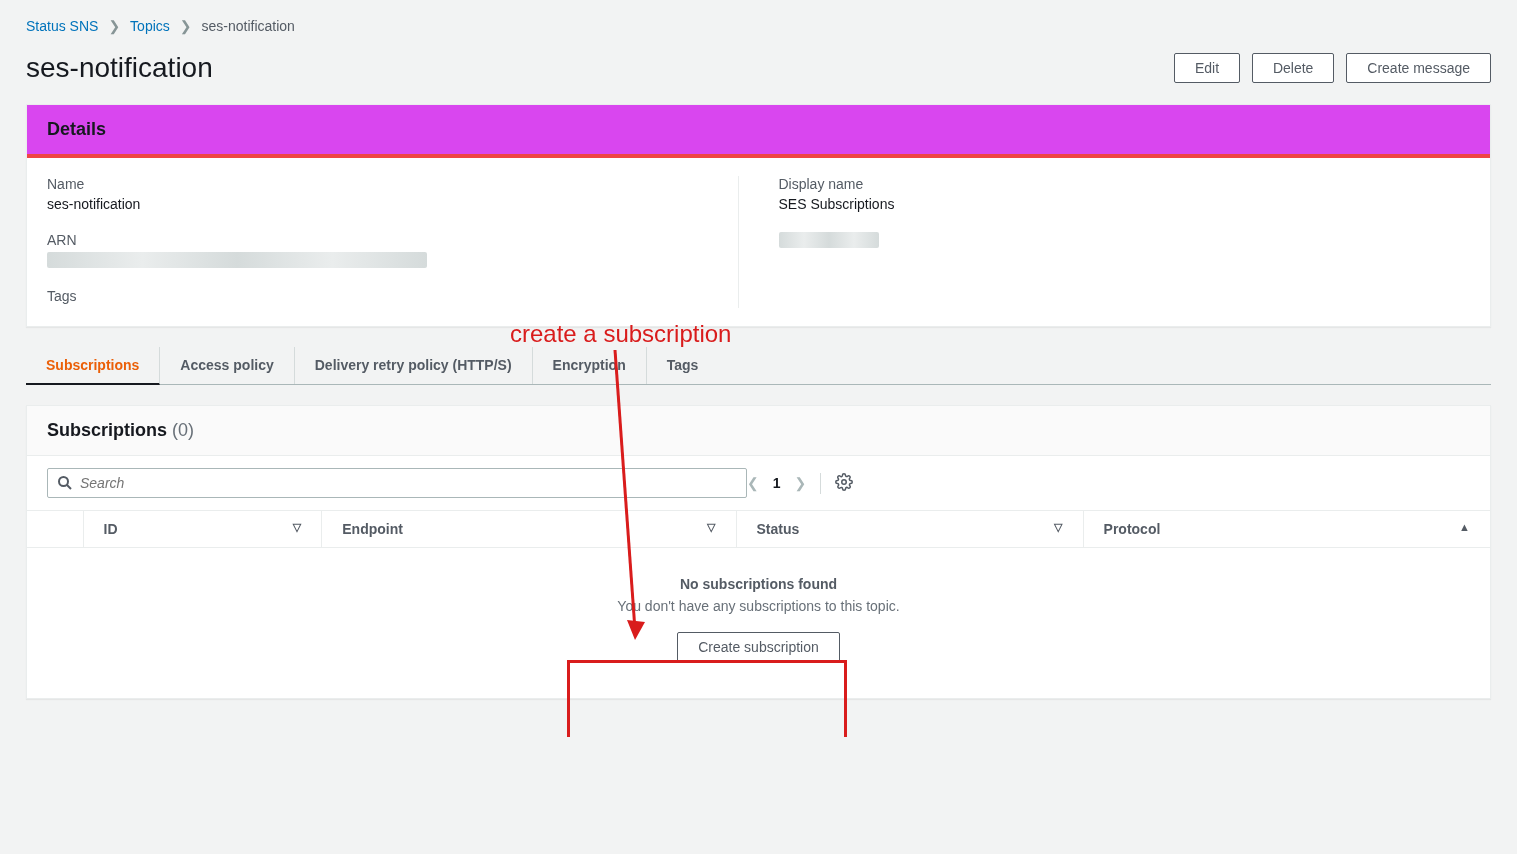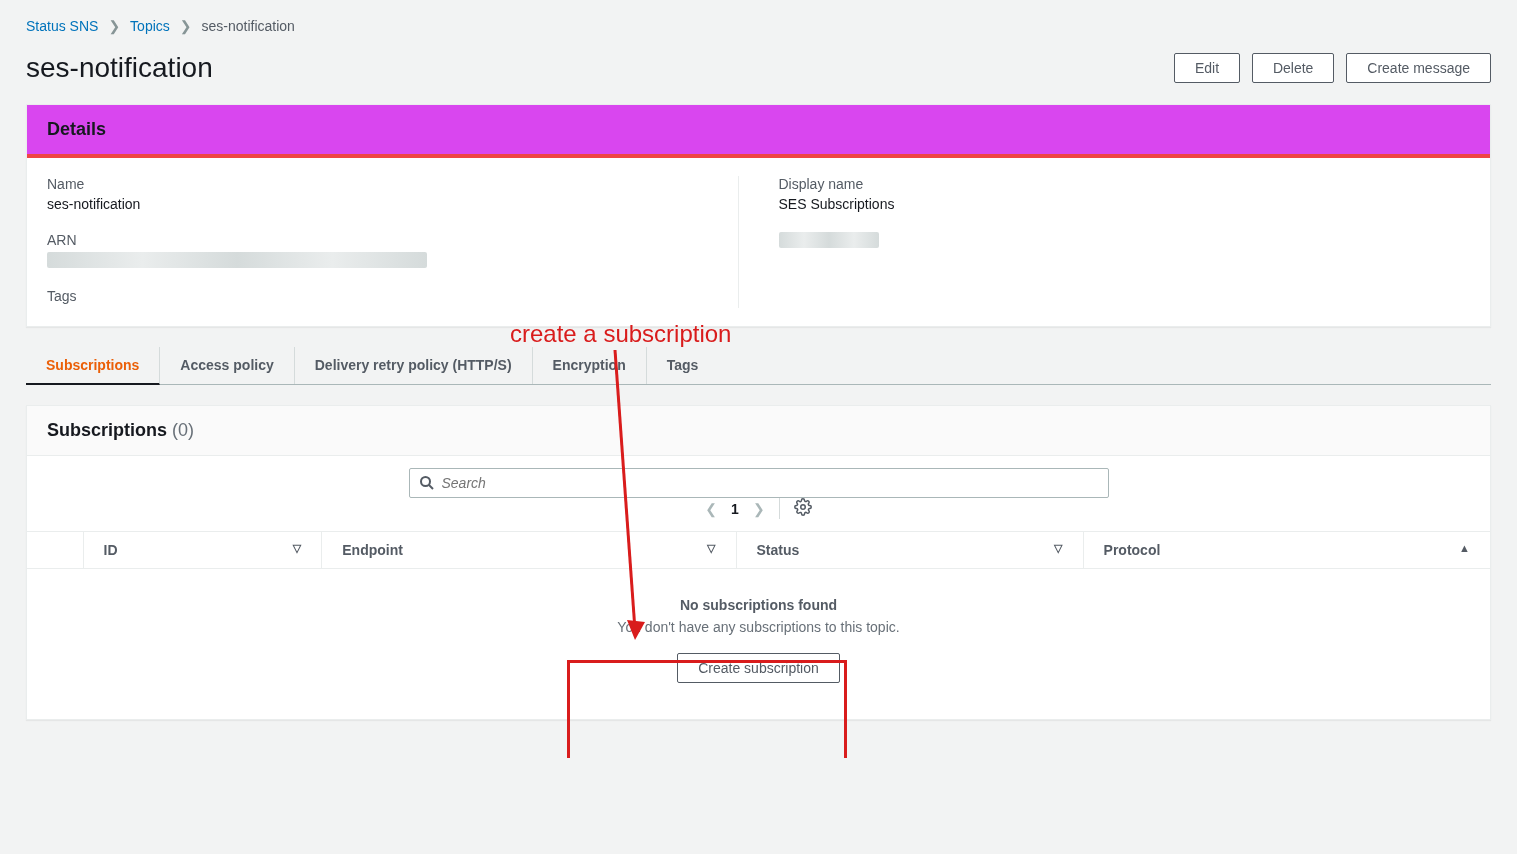--- a/index.html
+++ b/index.html
@@ -27,21 +27,21 @@
   .field-value { color: #16191f; font-size: 14px; }
   .redacted { background: linear-gradient(90deg,#d5dbdb 0%,#eaeded 25%,#d5dbdb 50%,#eaeded 75%,#d5dbdb 100%); height: 16px; width: 380px; border-radius: 2px; }
   .redacted.small { width: 100px; }
   .tabs { display: flex; border-bottom: 1px solid #aab7b8; margin-bottom: 20px; }
   .tab { padding: 10px 20px; font-size: 14px; font-weight: 700; color: #545b64; border-right: 1px solid #d5dbdb; cursor: pointer; }
   .tab:last-child { border-right: none; }
   .tab.active { color: #eb5f07; border-bottom: 2px solid #16191f; margin-bottom: -1px; }
   .sub-header-row { display: flex; justify-content: space-between; align-items: center; padding: 14px 20px; background:#fafafa; border-bottom:1px solid #eaeded;}
   .sub-title { font-size: 18px; font-weight: 700; }
   .sub-title .count { color: #687078; font-weight: 400; }
-  .sub-tools { display:flex; justify-content:space-between; align-items:center; padding:12px 20px;flex-direction:column; }
+  .sub-tools { display:flex; justify-content:flex-start; align-items:center; padding:12px 20px; }
   .search-wrap { position: relative; width: 700px; }
   .search-wrap svg { position: absolute; left: 10px; top: 50%; transform: translateY(-50%); }
   .search-input { width: 100%; padding: 6px 10px 6px 32px; border: 1px solid #aab7b8; border-radius: 2px; font-size: 14px; font-style: italic; color:#687078; }
   .pager { display:flex; align-items:center; gap:14px; }
   .pager .nav { color:#aab7b8; cursor:default; }
   .pager .num { font-weight:700; }
   .gear { padding-left:14px; border-left:1px solid #d5dbdb; cursor:pointer; }
   table { width: 100%; border-collapse: collapse; }
   thead th { text-align: left; padding: 10px 20px; border-top: 1px solid #eaeded; border-bottom: 1px solid #eaeded; font-weight: 700; font-size: 14px; color:#545b64; }
   thead th .sort { float: right; color:#545b64; font-size:11px;}

